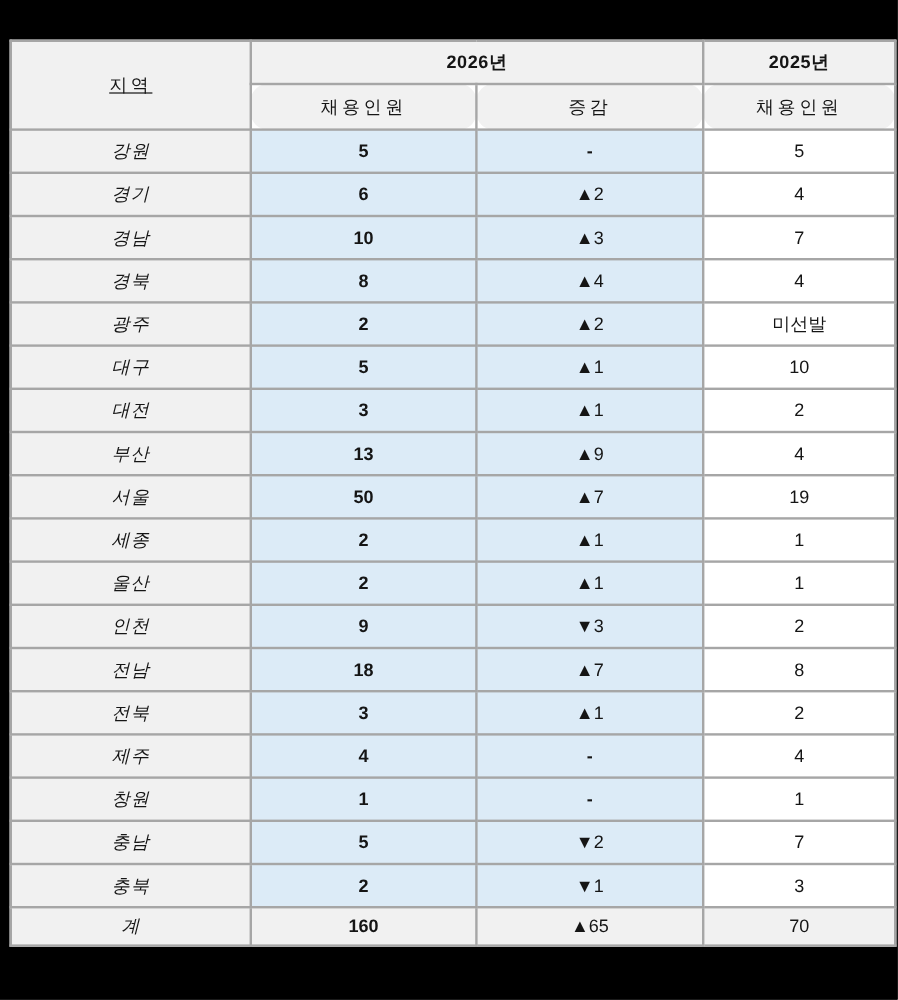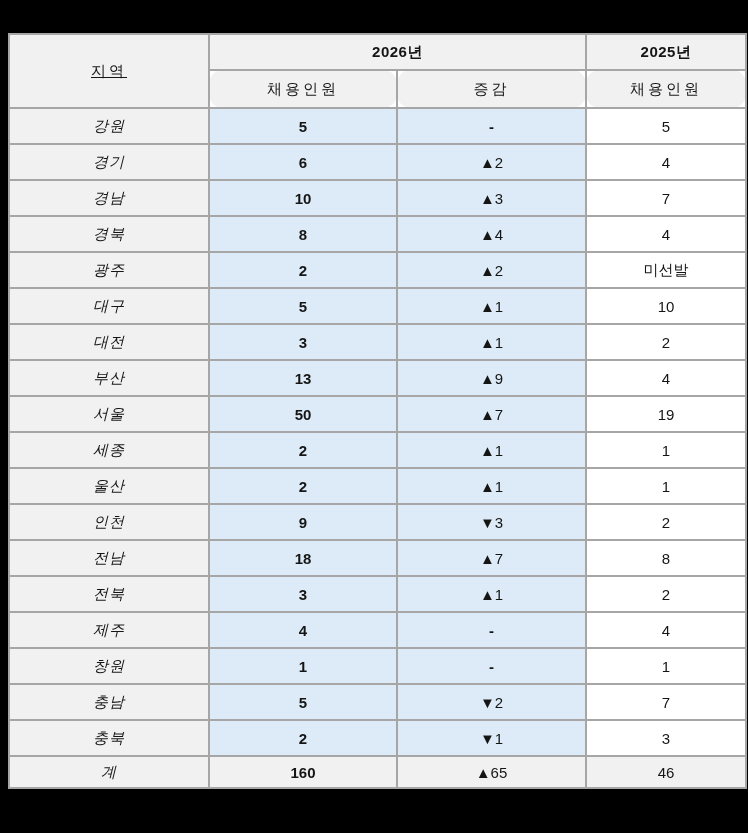--- a/index.html
+++ b/index.html
@@ -188,17 +188,17 @@
         <tr>
           <td class="td-region">충북</td>
           <td class="td-hires26">2</td>
           <td class="td-change down">▼1</td>
           <td class="td-hires25">3</td>
         </tr>
         <tr class="total">
           <td class="td-region">계</td>
           <td class="td-hires26">160</td>
           <td class="td-change up">▲65</td>
-          <td class="td-hires25">46</td>
+          <td class="td-hires25">70</td>
         </tr>
       </tbody>
   </table>
 </div>
 
 </body></html>

